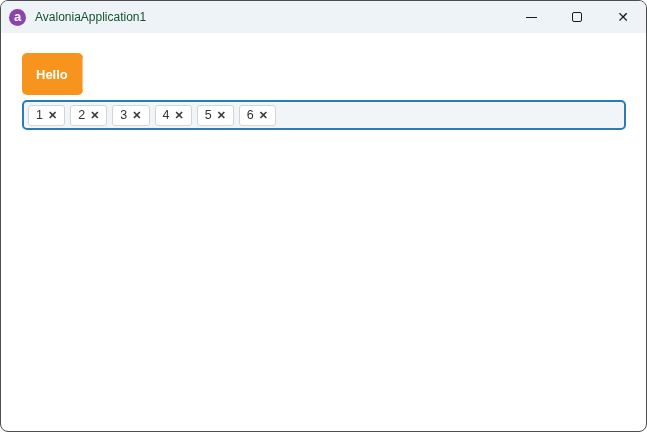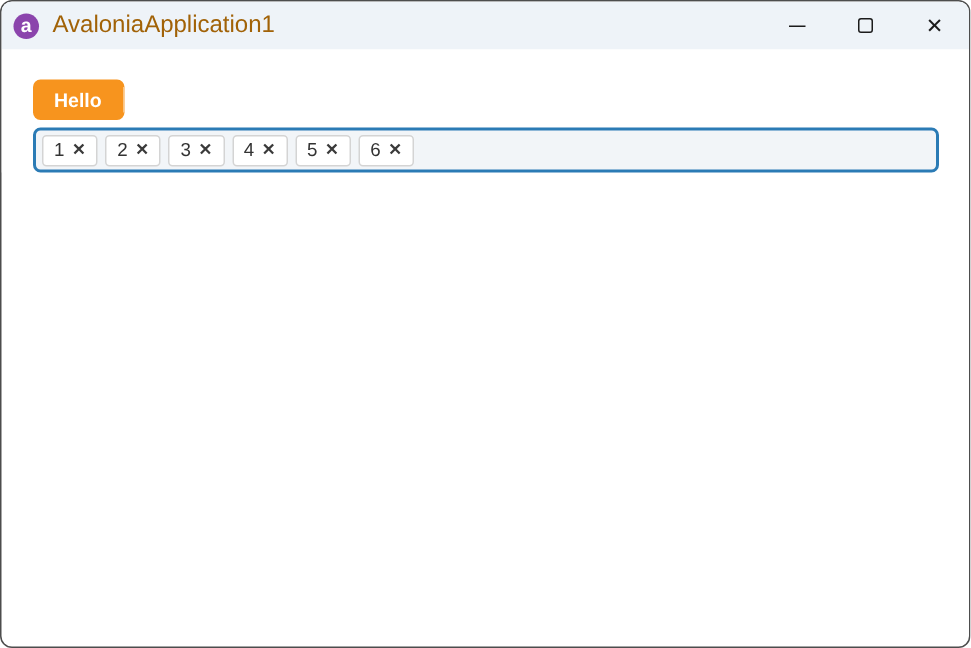--- a/index.html
+++ b/index.html
@@ -30,22 +30,22 @@
     background: #8b44ac;
     color: #ffffff;
     font-size: 13px;
     font-weight: 700;
     line-height: 16px;
     text-align: center;
     margin-right: 9px;
     flex: 0 0 auto;
   }
   .title-text {
-    font-size: 16px;
-    color: #a16207;
+    font-size: 12px;
+    color: #14532d;
     white-space: nowrap;
   }
   .titlebar-spacer { flex: 1 1 auto; }
   .caption-btn {
     width: 46px; height: 32px;
     display: flex; align-items: center; justify-content: center;
     background: transparent;
     border: none;
     cursor: default;
     color: #1b1b1b;
@@ -69,21 +69,21 @@
   }
   
   .content {
     position: relative;
     padding: 20px 21px 0 21px;
     background: #ffffff;
   }
   .split-button {
     display: inline-flex;
     align-items: stretch;
-    height: 27px;
+    height: 42px;
     background: #f7941e;
     border-radius: 5px;
     overflow: hidden;
   }
   .split-button .seg {
     border: none;
     background: transparent;
     color: #ffffff;
     font-family: "Liberation Sans", sans-serif;
     font-size: 13px;

